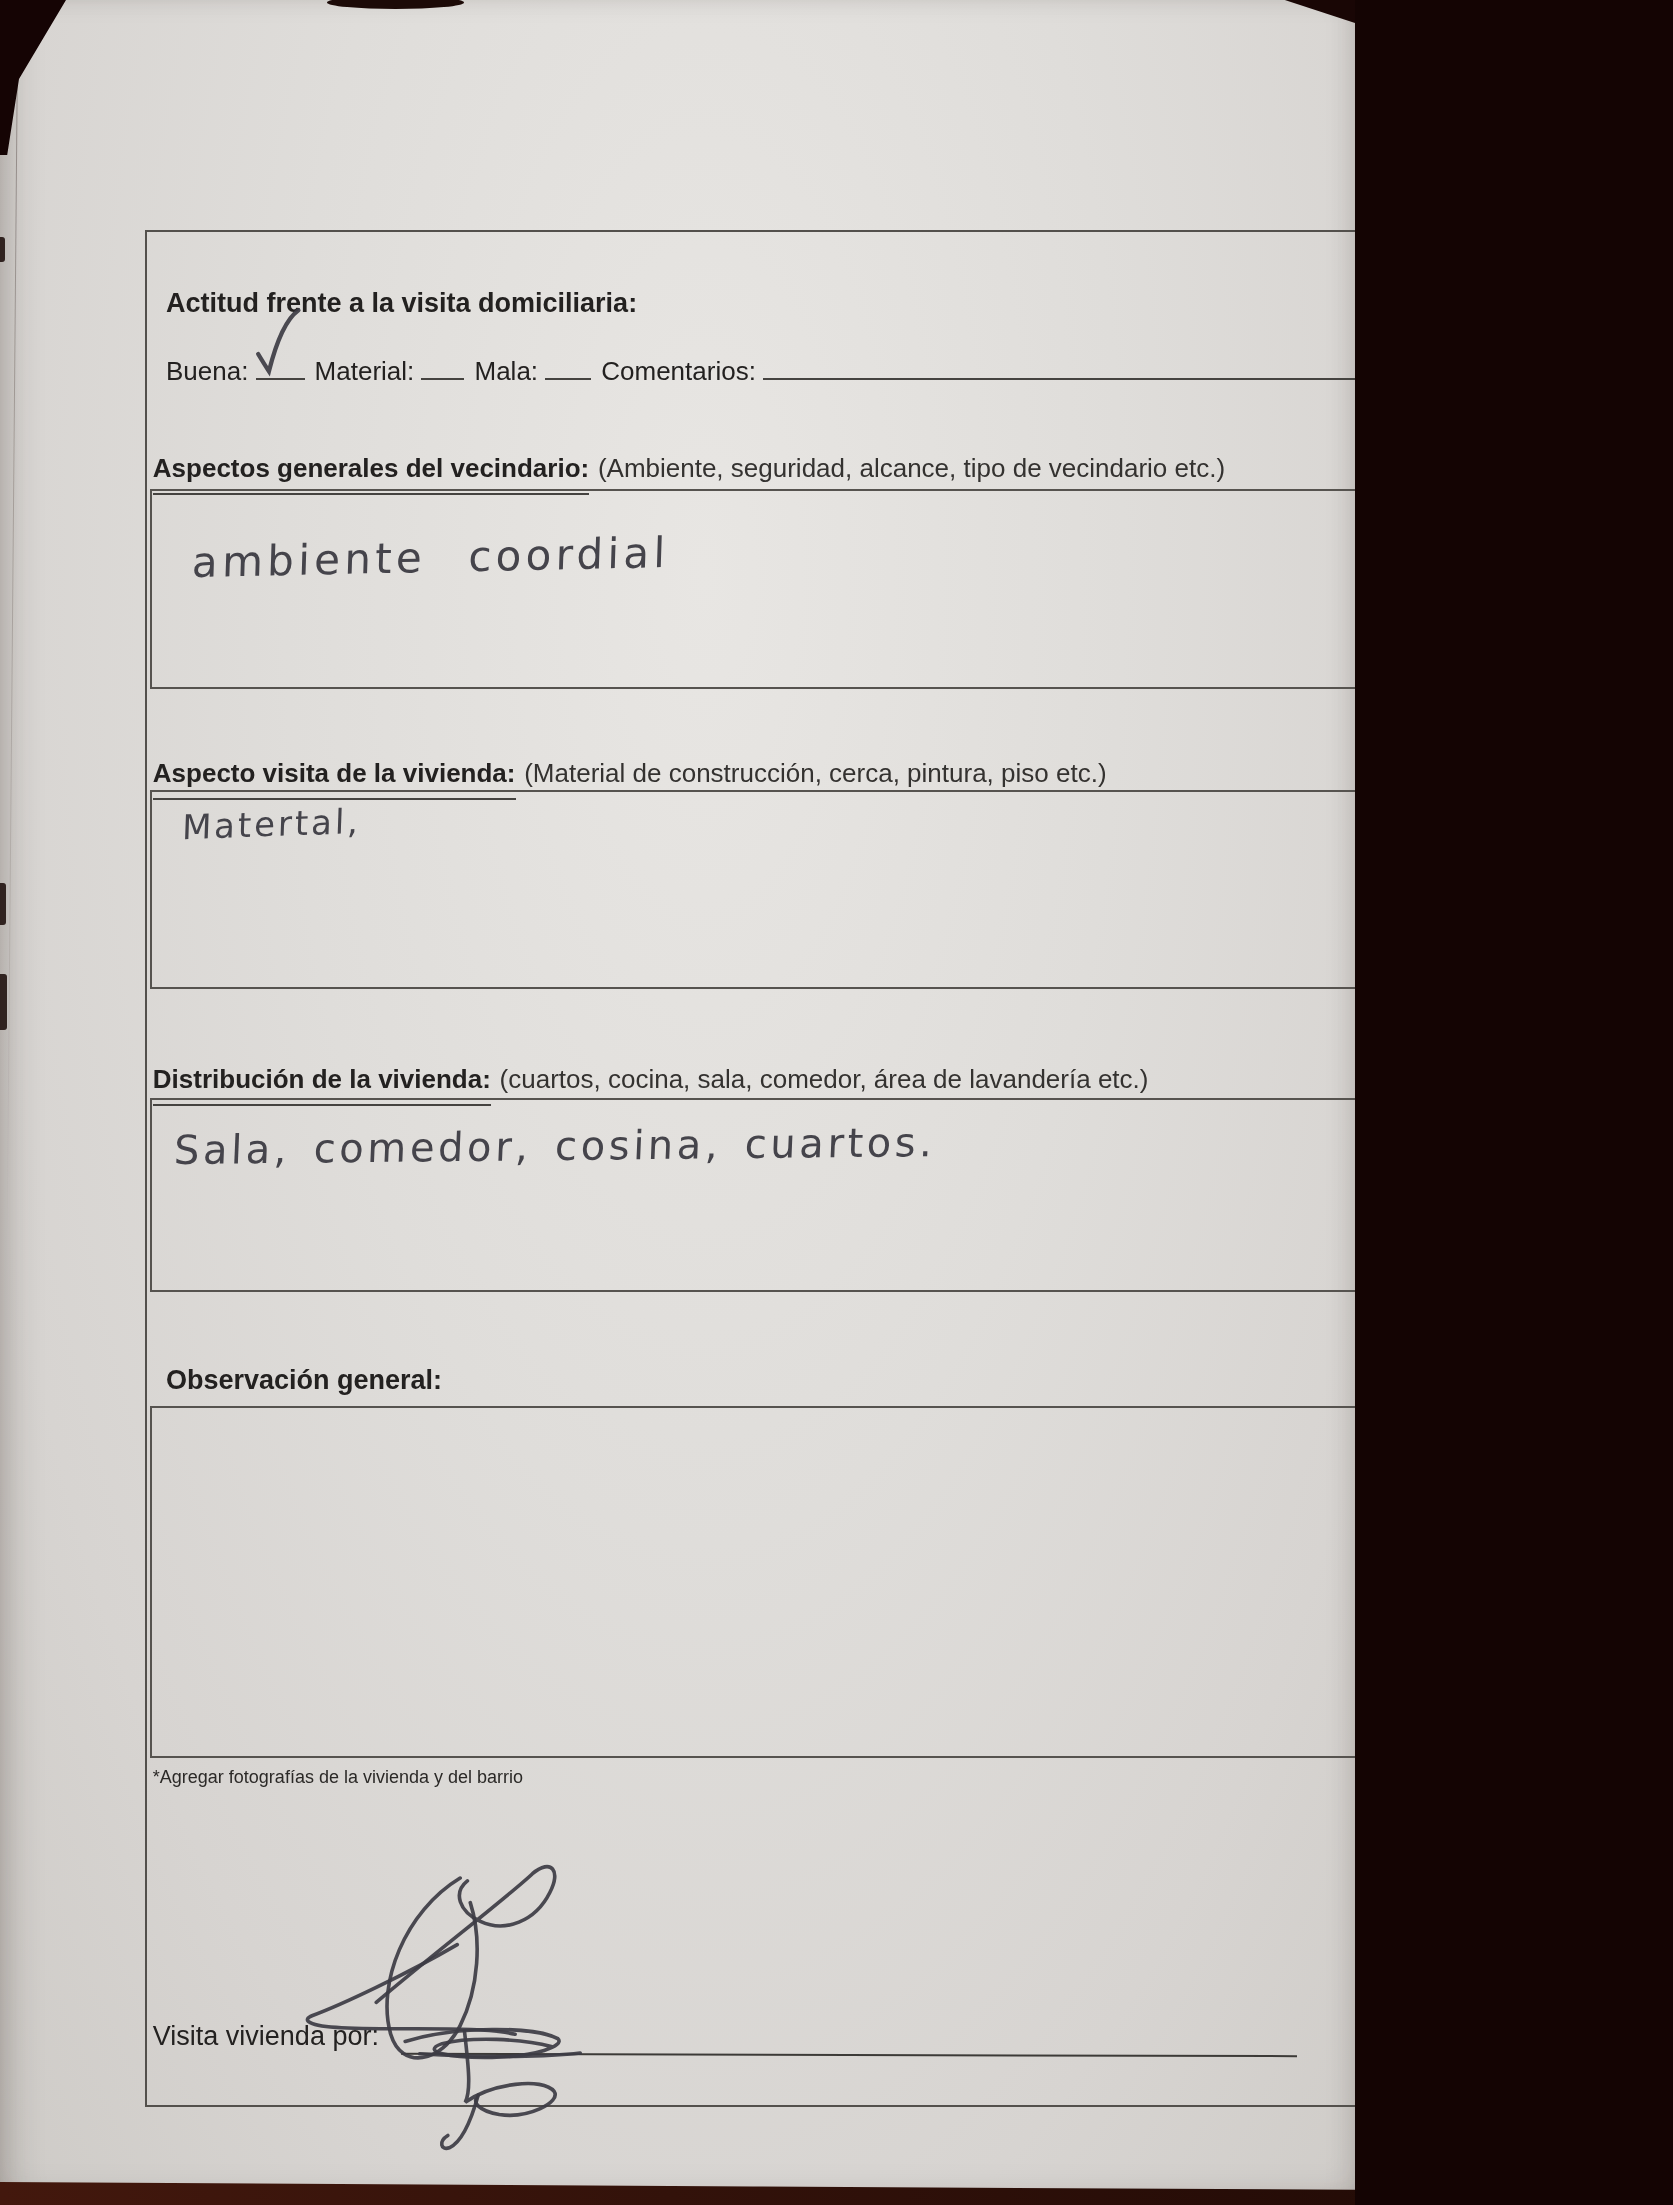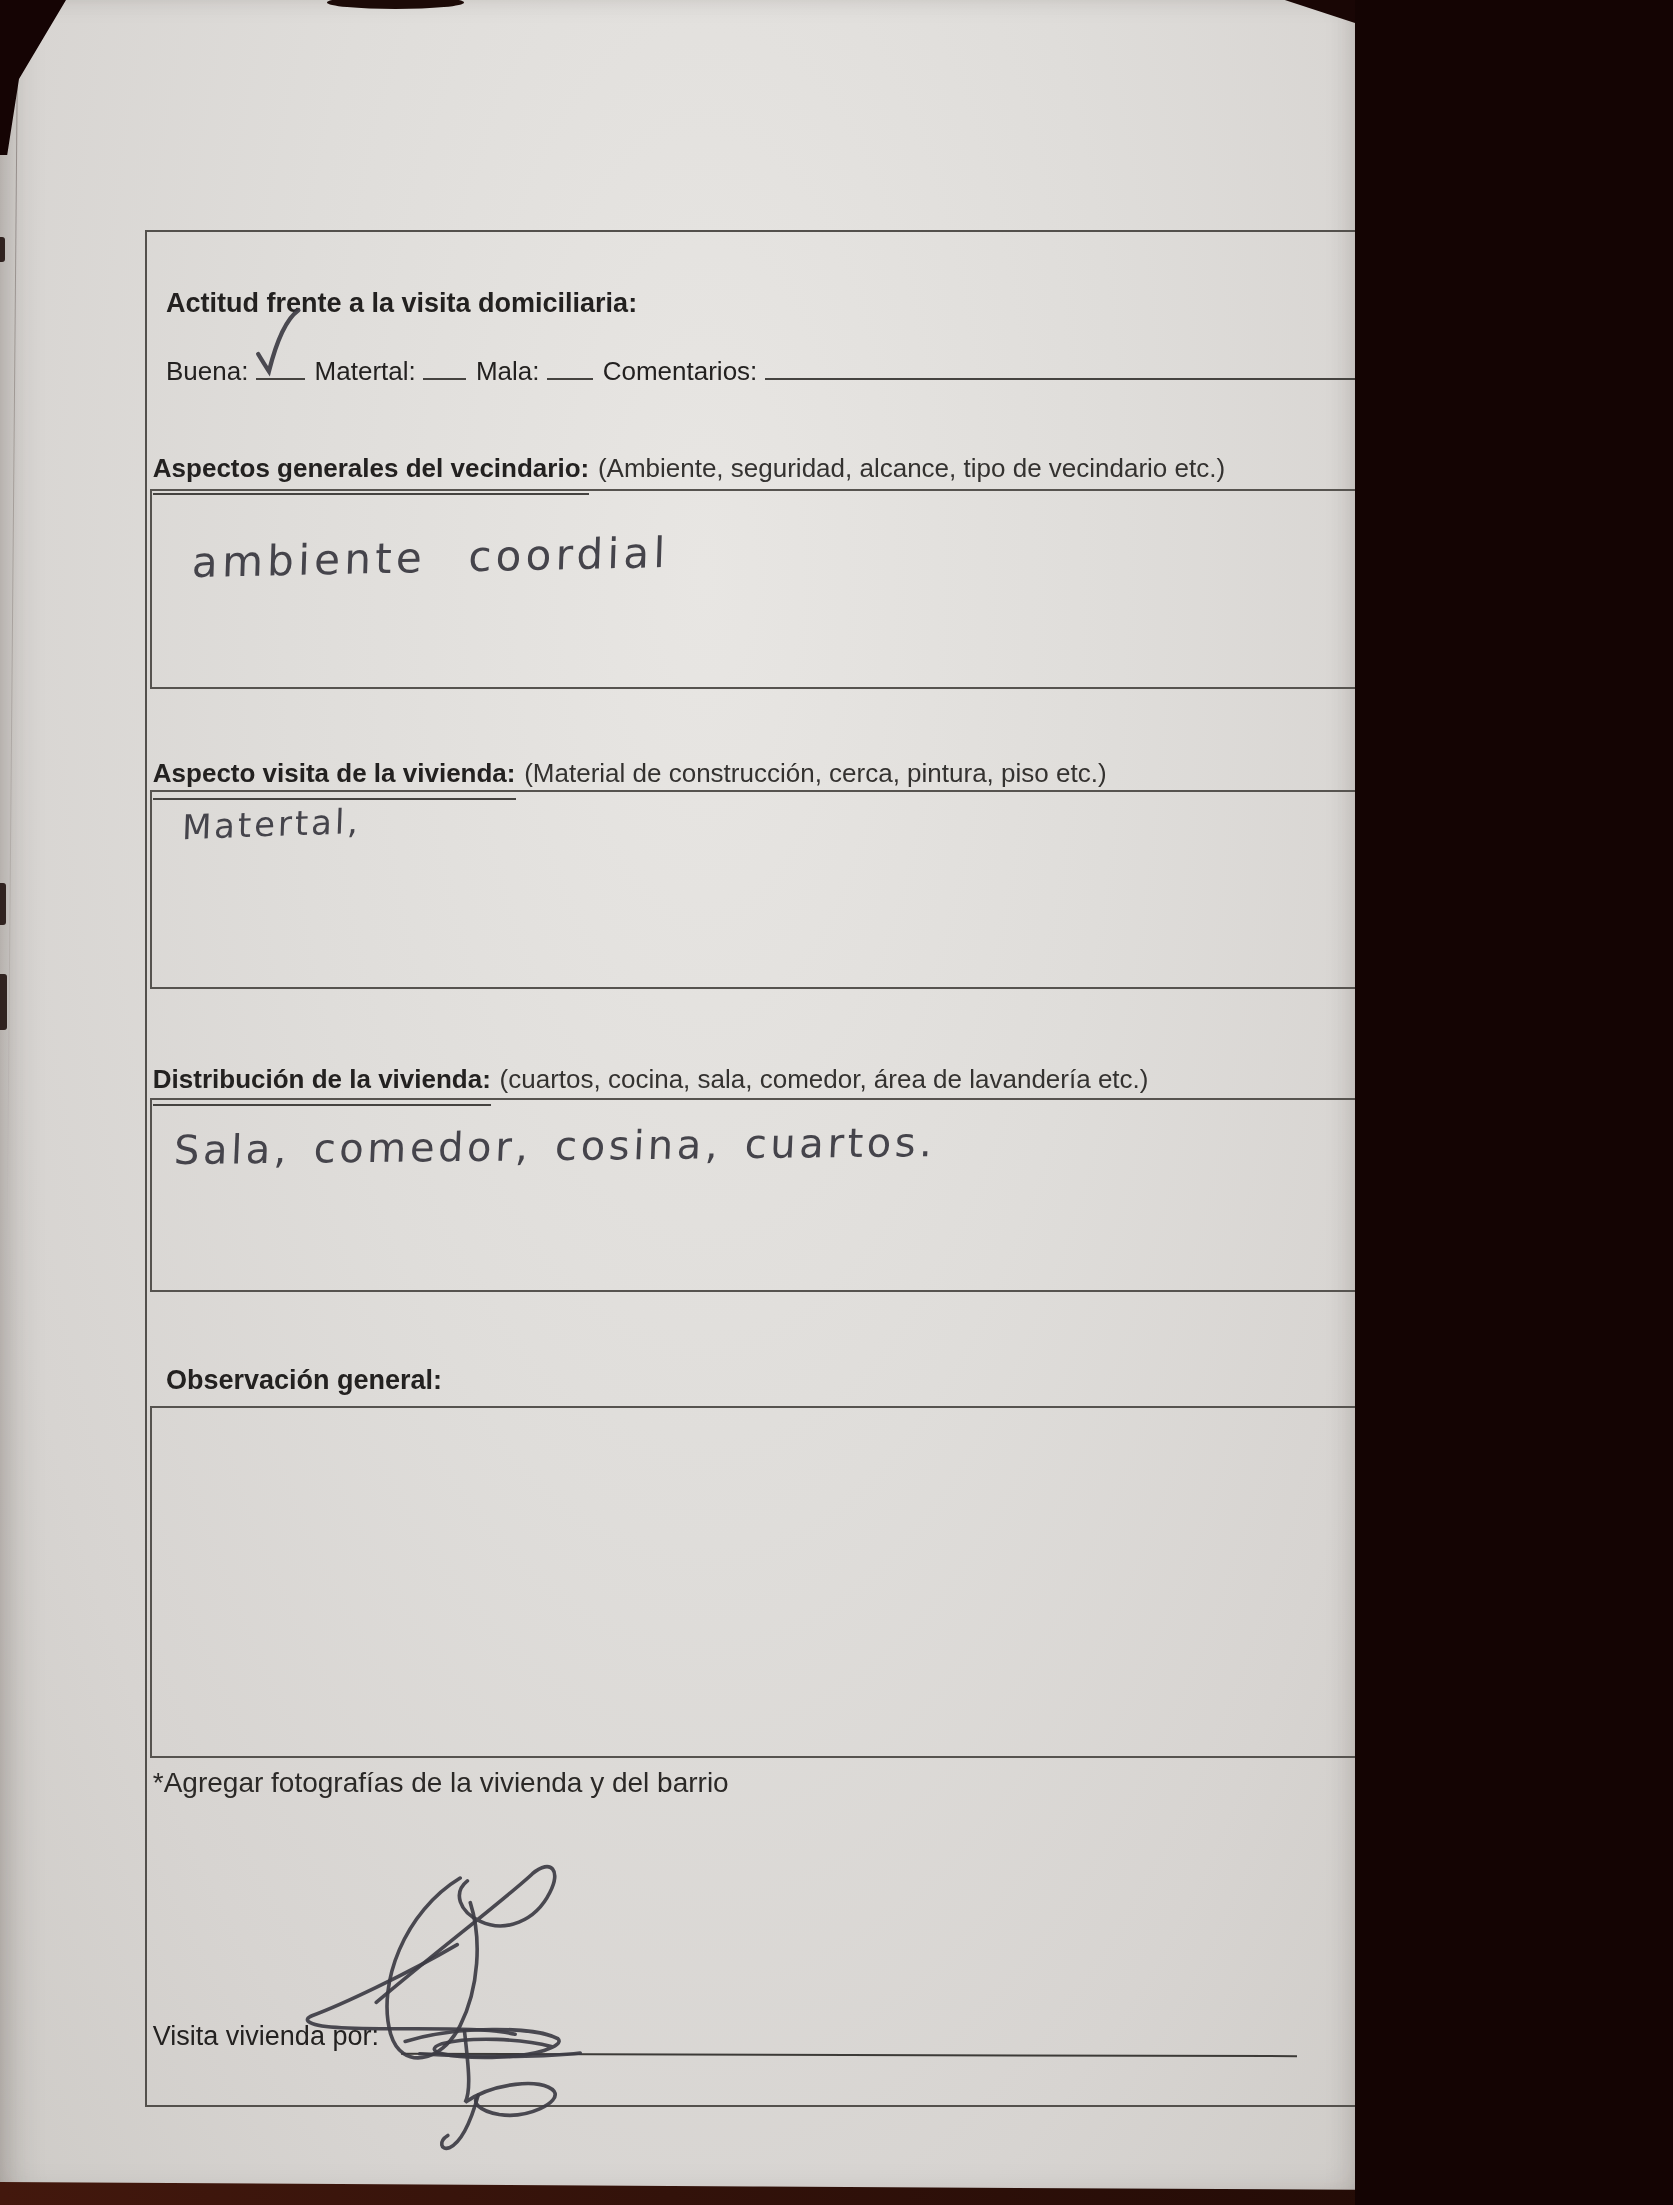--- a/index.html
+++ b/index.html
@@ -49,41 +49,41 @@
   .box1{top:257px;height:200px;}
   .box2{top:558px;height:199px;}
   .box3{top:866px;height:194px;}
   .box4{top:1174px;height:352px;}
 
   .hand{position:absolute;color:#45444b;font-family:"DejaVu Sans", sans-serif;white-space:nowrap;}
   .hw1{left:40px;top:42px;font-size:42px;letter-spacing:4.3px;word-spacing:24.6px;transform:rotate(-1.2deg) skewX(-3deg);}
   .hw2{left:30px;top:11.6px;font-size:34px;letter-spacing:2.9px;transform:rotate(-2deg) skewX(-4deg);}
   .hw3{left:22px;top:23px;font-size:40px;letter-spacing:3.6px;word-spacing:7.2px;transform:rotate(-.6deg) skewX(-3deg);}
 
-  .footnote{position:absolute;left:5.8px;top:1535px;font-size:28px;color:#2b2927;}
+  .footnote{position:absolute;left:5.8px;top:1535px;font-size:18px;color:#2b2927;}
   .visita-row{position:absolute;left:5.8px;top:1789px;font-size:27px;color:#232120;white-space:nowrap;}
   .sig-line{position:absolute;left:254px;top:1822px;width:896px;height:2.2px;background:#3c3a37;transform:rotate(.15deg);}
   .signature-svg{position:absolute;left:128px;top:1620px;overflow:visible;z-index:3;}
   .stroke{fill:none;stroke:#3d3c44;stroke-width:5;stroke-linecap:round;opacity:.92;}
 </style>
 </head>
 <body>
 
 <div class="scene">
   <div class="paper">
     <div class="paper-edge-line"></div>
 
     <div class="form-box">
 
       <div class="s1-title ptxt bold">Actitud frente a la visita domiciliaria:</div>
 
       <div class="attitude-row">
         <span>Buena:</span><span class="blank b1"><svg class="check-svg" width="52" height="69" viewBox="0 0 72 96">
               <path class="stroke" style="stroke-width:6" d="M7 64 C13 74 18 82 22 88 C31 52 45 16 63 3"></path>
-            </svg></span><span>Matertal:</span><span class="blank b2"></span><span>Mala:</span><span class="blank b3"></span><span>Comentarios:</span><span class="blank b4"></span>
+            </svg></span><span>Material:</span><span class="blank b2"></span><span>Mala:</span><span class="blank b3"></span><span>Comentarios:</span><span class="blank b4"></span>
       </div>
 
       <div class="sec-head h2">
         <span class="bold u">Aspectos generales del vecindario:</span><span class="hint">(Ambiente, seguridad, alcance, tipo de vecindario etc.)</span>
       </div>
       <div class="field-box box1">
         <div class="hand hw1">ambiente coordial</div>
       </div>
 
       <div class="sec-head h3">

